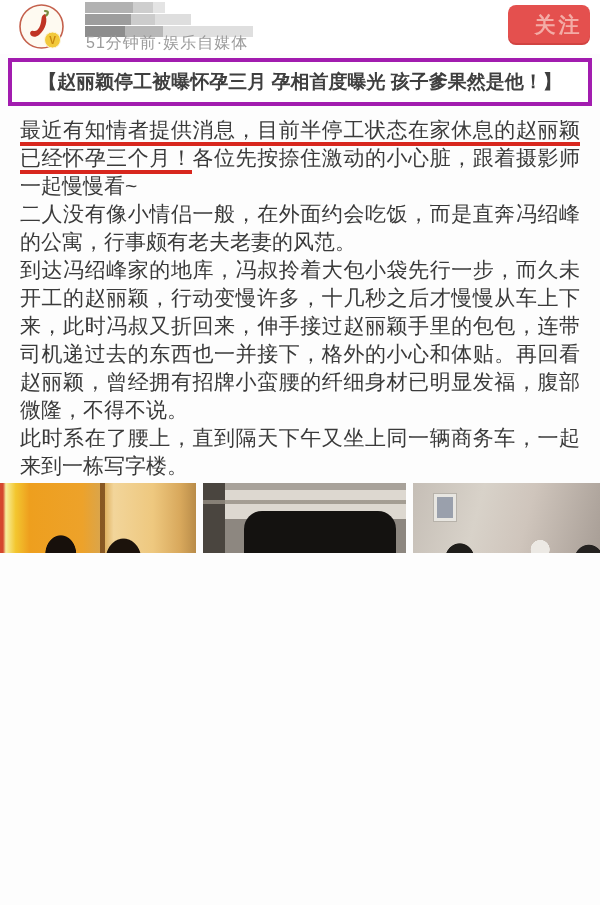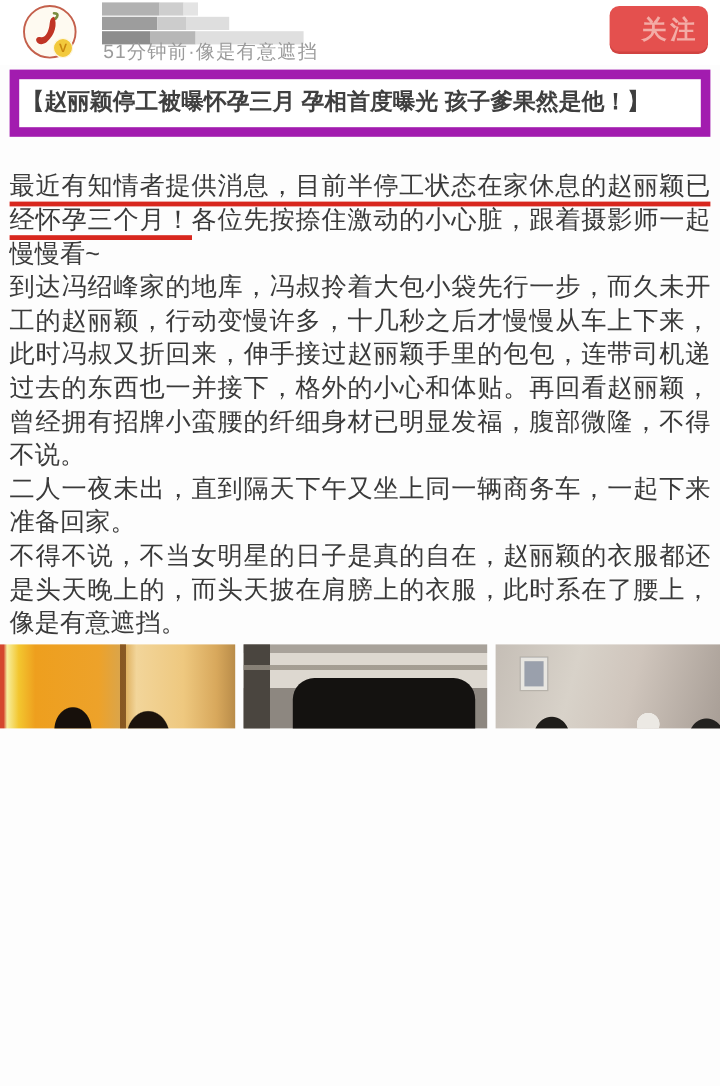--- a/index.html
+++ b/index.html
@@ -20,30 +20,30 @@
   .follow-btn {
     position: absolute; right: 10px; top: 5px; width: 82px; height: 40px;
     background: #e4504e; border: none; border-radius: 8px;
     color: #f3aca6; font-size: 21px; font-weight: bold; letter-spacing: 3px;
     box-shadow: inset 0 -2px 0 rgba(120,10,10,.18); cursor: pointer;
     font-family: inherit; padding-left: 19px;
   }
 
   
   .headline-box {
-    margin: 4px 8px 28px 8px; border: 8px solid #a21caf; background: #ffffff;
-    padding: 8px 2px; text-align: left;
+    margin: 4px 8px 10px 8px; border: 4px solid #a21caf; background: #ffffff;
+    padding: 8px 2px; text-align: center;
   }
   .headline-box h1 {
     font-size: 19px; font-weight: 600; color: #3f3f3f; letter-spacing: 0;
     line-height: 24px; white-space: nowrap;
   }
 
   
-  .article { padding: 0 8px; color: #3a3a3a; font-size: 21px; line-height: 28px; text-align: justify; }
+  .article { padding: 0 20px; color: #3a3a3a; font-size: 21px; line-height: 28px; text-align: justify; }
   .article p { margin: 0; }
   .lead-underline {
     border-bottom: 4px solid #d8271e; padding-bottom: 1px;
   }
 
   
   .photos { margin-top: 3px; display: grid; grid-template-columns: 196px 203px 1fr; gap: 7px; }
   .photo { height: 70px; position: relative; overflow: hidden; }
 
   .photo-1 {
@@ -105,34 +105,34 @@
           <span style="width:24px;background:#cccccc"></span>
           <span style="width:36px;background:#dedede"></span>
       </div>
       <div class="rrow">
         <span style="width:40px;background:#8d8d8d"></span>
           <span style="width:38px;background:#b7b7b7"></span>
           <span style="width:90px;background:#dfdfdf"></span>
       </div>
     </div>
 
-    <div class="meta">51分钟前·像是有意遮挡</div>
+    <div class="meta">51分钟前·娱乐自媒体</div>
 
     <button class="follow-btn">关注</button>
   </div>
 
   <div class="headline-box">
     <h1>【赵丽颖停工被曝怀孕三月 孕相首度曝光 孩子爹果然是他！】</h1>
   </div>
 
   <div class="article">
     <p><span class="lead-underline">最近有知情者提供消息，目前半停工状态在家休息的赵丽颖已经怀孕三个月！</span><span>各位先按捺住激动的小心脏，跟着摄影师一起慢慢看~</span></p>
+    <p>二人没有像小情侣一般，在外面约会吃饭，而是直奔冯绍峰的公寓，行事颇有老夫老妻的风范。</p>
     <p>到达冯绍峰家的地库，冯叔拎着大包小袋先行一步，而久未开工的赵丽颖，行动变慢许多，十几秒之后才慢慢从车上下来，此时冯叔又折回来，伸手接过赵丽颖手里的包包，连带司机递过去的东西也一并接下，格外的小心和体贴。再回看赵丽颖，曾经拥有招牌小蛮腰的纤细身材已明显发福，腹部微隆，不得不说。</p>
-    <p>二人一夜未出，直到隔天下午又坐上同一辆商务车，一起下来准备回家。</p>
-    <p>不得不说，不当女明星的日子是真的自在，赵丽颖的衣服都还是头天晚上的，而头天披在肩膀上的衣服，此时系在了腰上，像是有意遮挡。</p>
+    <p>此时系在了腰上，直到隔天下午又坐上同一辆商务车，一起来到一栋写字楼。</p>
   </div>
 
   <div class="photos">
     <div class="photo photo-1"></div>
     <div class="photo photo-2">
       <div class="suv"></div>
     </div>
     <div class="photo photo-3">
       <div class="wall-frame"></div>
     </div>

